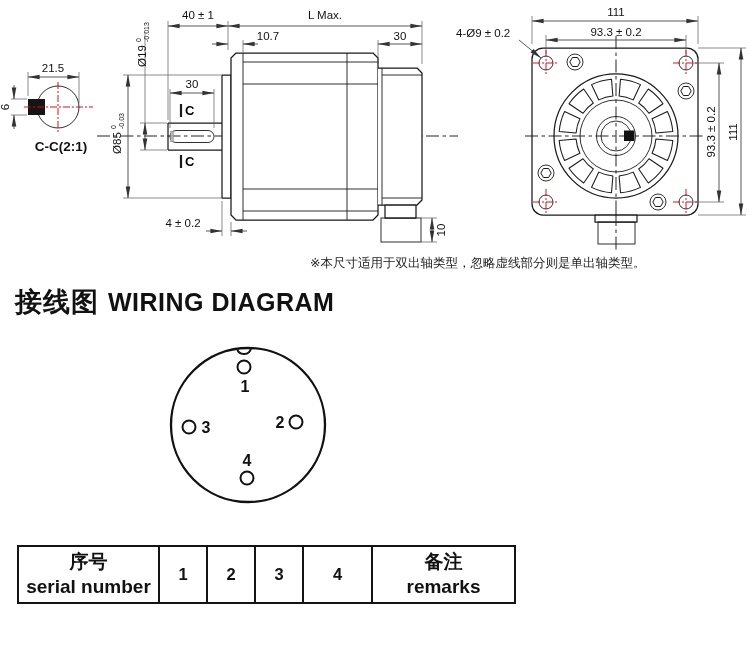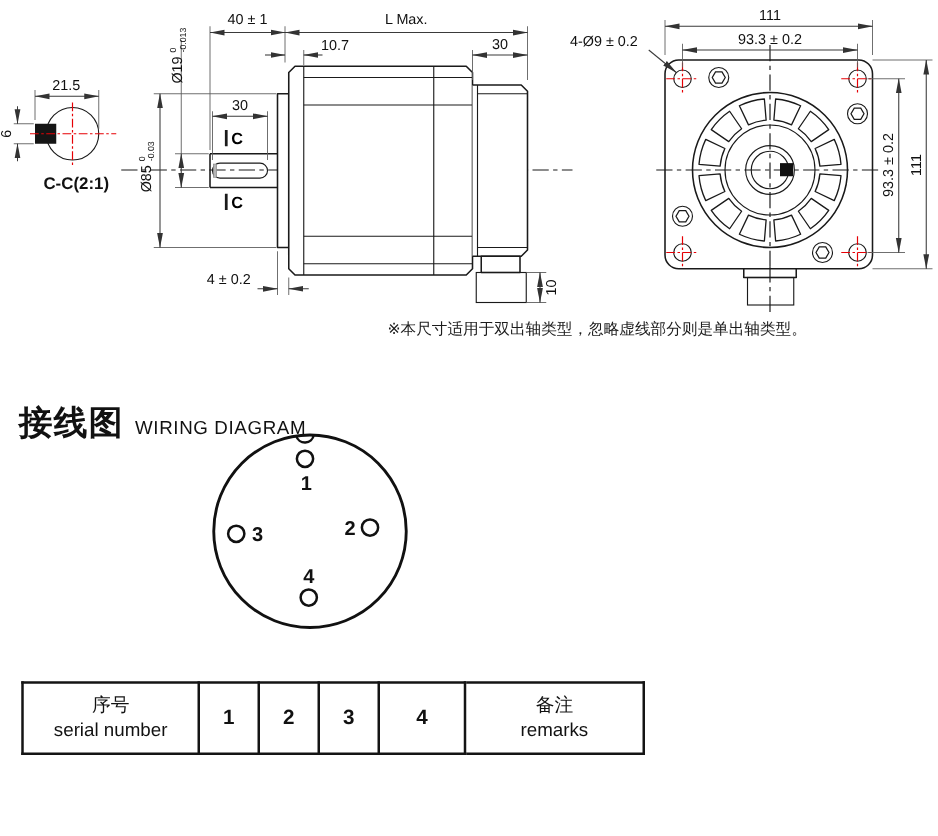--- a/index.html
+++ b/index.html
@@ -15,29 +15,29 @@
   .cl{stroke:#1a1a1a;stroke-width:0.95;stroke-dasharray:13 3.5 3.5 3.5;fill:none;}
   .red{stroke:#e60005;stroke-width:0.95;stroke-dasharray:7 2 2 2;fill:none;}
   text.d{font-family:"Liberation Sans","DejaVu Sans",sans-serif;font-size:11.5px;fill:#111;text-anchor:middle;}
   text.tol{font-size:7px;text-anchor:start;}
   text.cmark{font-size:13px;font-weight:700;text-anchor:start;}
   text.note{font-size:12.5px;fill:#1c1c1c;text-anchor:start;}
   #fan-blades path{fill:none;stroke:#1a1a1a;stroke-width:1.05;stroke-linejoin:round;}
   .hex{fill:none;stroke:#1a1a1a;stroke-width:1;}
   
   .heading{position:absolute;left:15px;top:284px;margin:0;display:flex;align-items:baseline;gap:9px;}
-  .heading .zh{font-size:27px;font-weight:700;letter-spacing:1px;margin-top:36px;}
-  .heading .en{font-size:15px;font-weight:400;letter-spacing:0.5px;}
+  .heading .zh{font-size:27px;font-weight:700;letter-spacing:1px;}
+  .heading .en{font-size:25px;font-weight:700;letter-spacing:0.5px;}
   
   text.pin{font-family:"Liberation Sans","DejaVu Sans",sans-serif;font-size:16px;font-weight:600;text-anchor:middle;fill:#111;}
   
   .ptable{position:absolute;left:17px;top:545px;border-collapse:collapse;table-layout:fixed;
           border:2.5px solid #141414;}
   .ptable td{border:2px solid #141414;text-align:center;vertical-align:middle;
-             white-space:pre-line;line-height:1.3;font-size:15px;font-weight:400;padding:2px 3px;}
+             white-space:pre-line;line-height:1.3;font-size:19px;font-weight:700;padding:2px 3px;}
   .ptable td.val{font-size:16.5px;font-weight:600;}
   .ptable tr.r1 td{height:51px;}
   .ptable tr.r2 td{height:45px;}
   .c0{width:133px;} .cn{width:40px;} .cg{width:61px;} .c5{width:135px;}
 </style>
 </head>
 <body>
 
 <div class="page">
 

